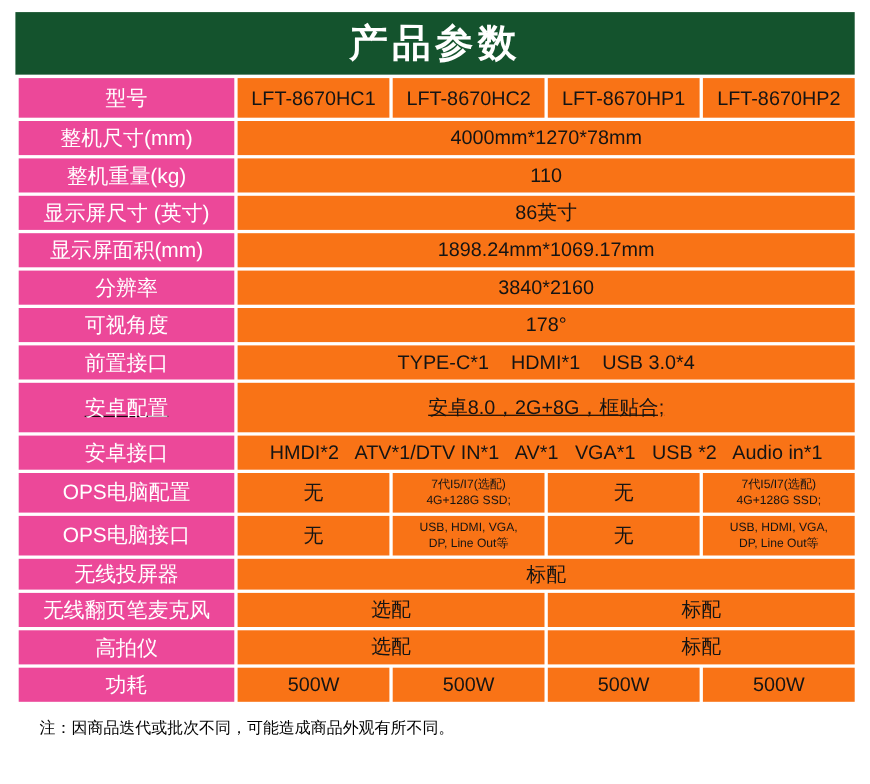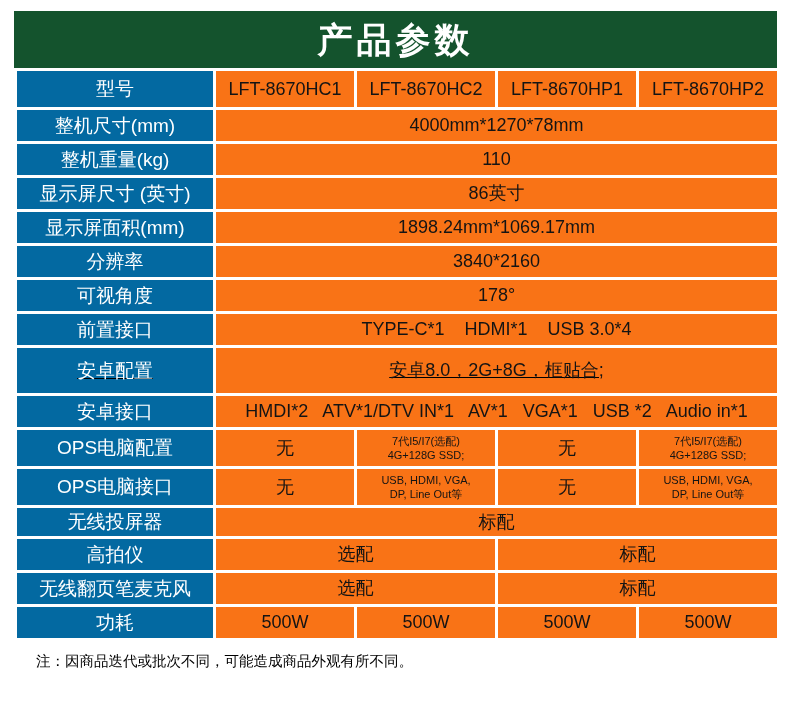--- a/index.html
+++ b/index.html
@@ -31,21 +31,21 @@
     background: #ffffff;
   }
   col.c-label { width: 196px; }
   col.c-val   { width: 138px; }
   td {
     text-align: center;
     vertical-align: middle;
     overflow: hidden;
   }
   td.lab {
-    background: #0369a1;
+    background: #ec4899;
     color: #ffffff;
     font-size: 19px;
   }
   td.val {
     background: #f97316;
     color: #141414;
     font-size: 18px;
     white-space: pre-wrap;
     line-height: 1.15;
   }
@@ -139,26 +139,26 @@
 DP, Line Out等</td>
         <td class="val">无</td>
         <td class="val small">USB, HDMI, VGA,
 DP, Line Out等</td>
       </tr>
       <tr class="rh-27">
         <td class="lab">无线投屏器</td>
         <td class="val" colspan="4">标配</td>
       </tr>
       <tr>
-        <td class="lab">高拍仪</td>
+        <td class="lab">无线翻页笔麦克风</td>
         <td class="val" colspan="2">选配</td>
         <td class="val" colspan="2">标配</td>
       </tr>
       <tr>
-        <td class="lab">无线翻页笔麦克风</td>
+        <td class="lab">高拍仪</td>
         <td class="val" colspan="2">选配</td>
         <td class="val" colspan="2">标配</td>
       </tr>
       <tr>
         <td class="lab">功耗</td>
         <td class="val">500W</td>
         <td class="val">500W</td>
         <td class="val">500W</td>
         <td class="val">500W</td>
       </tr>

